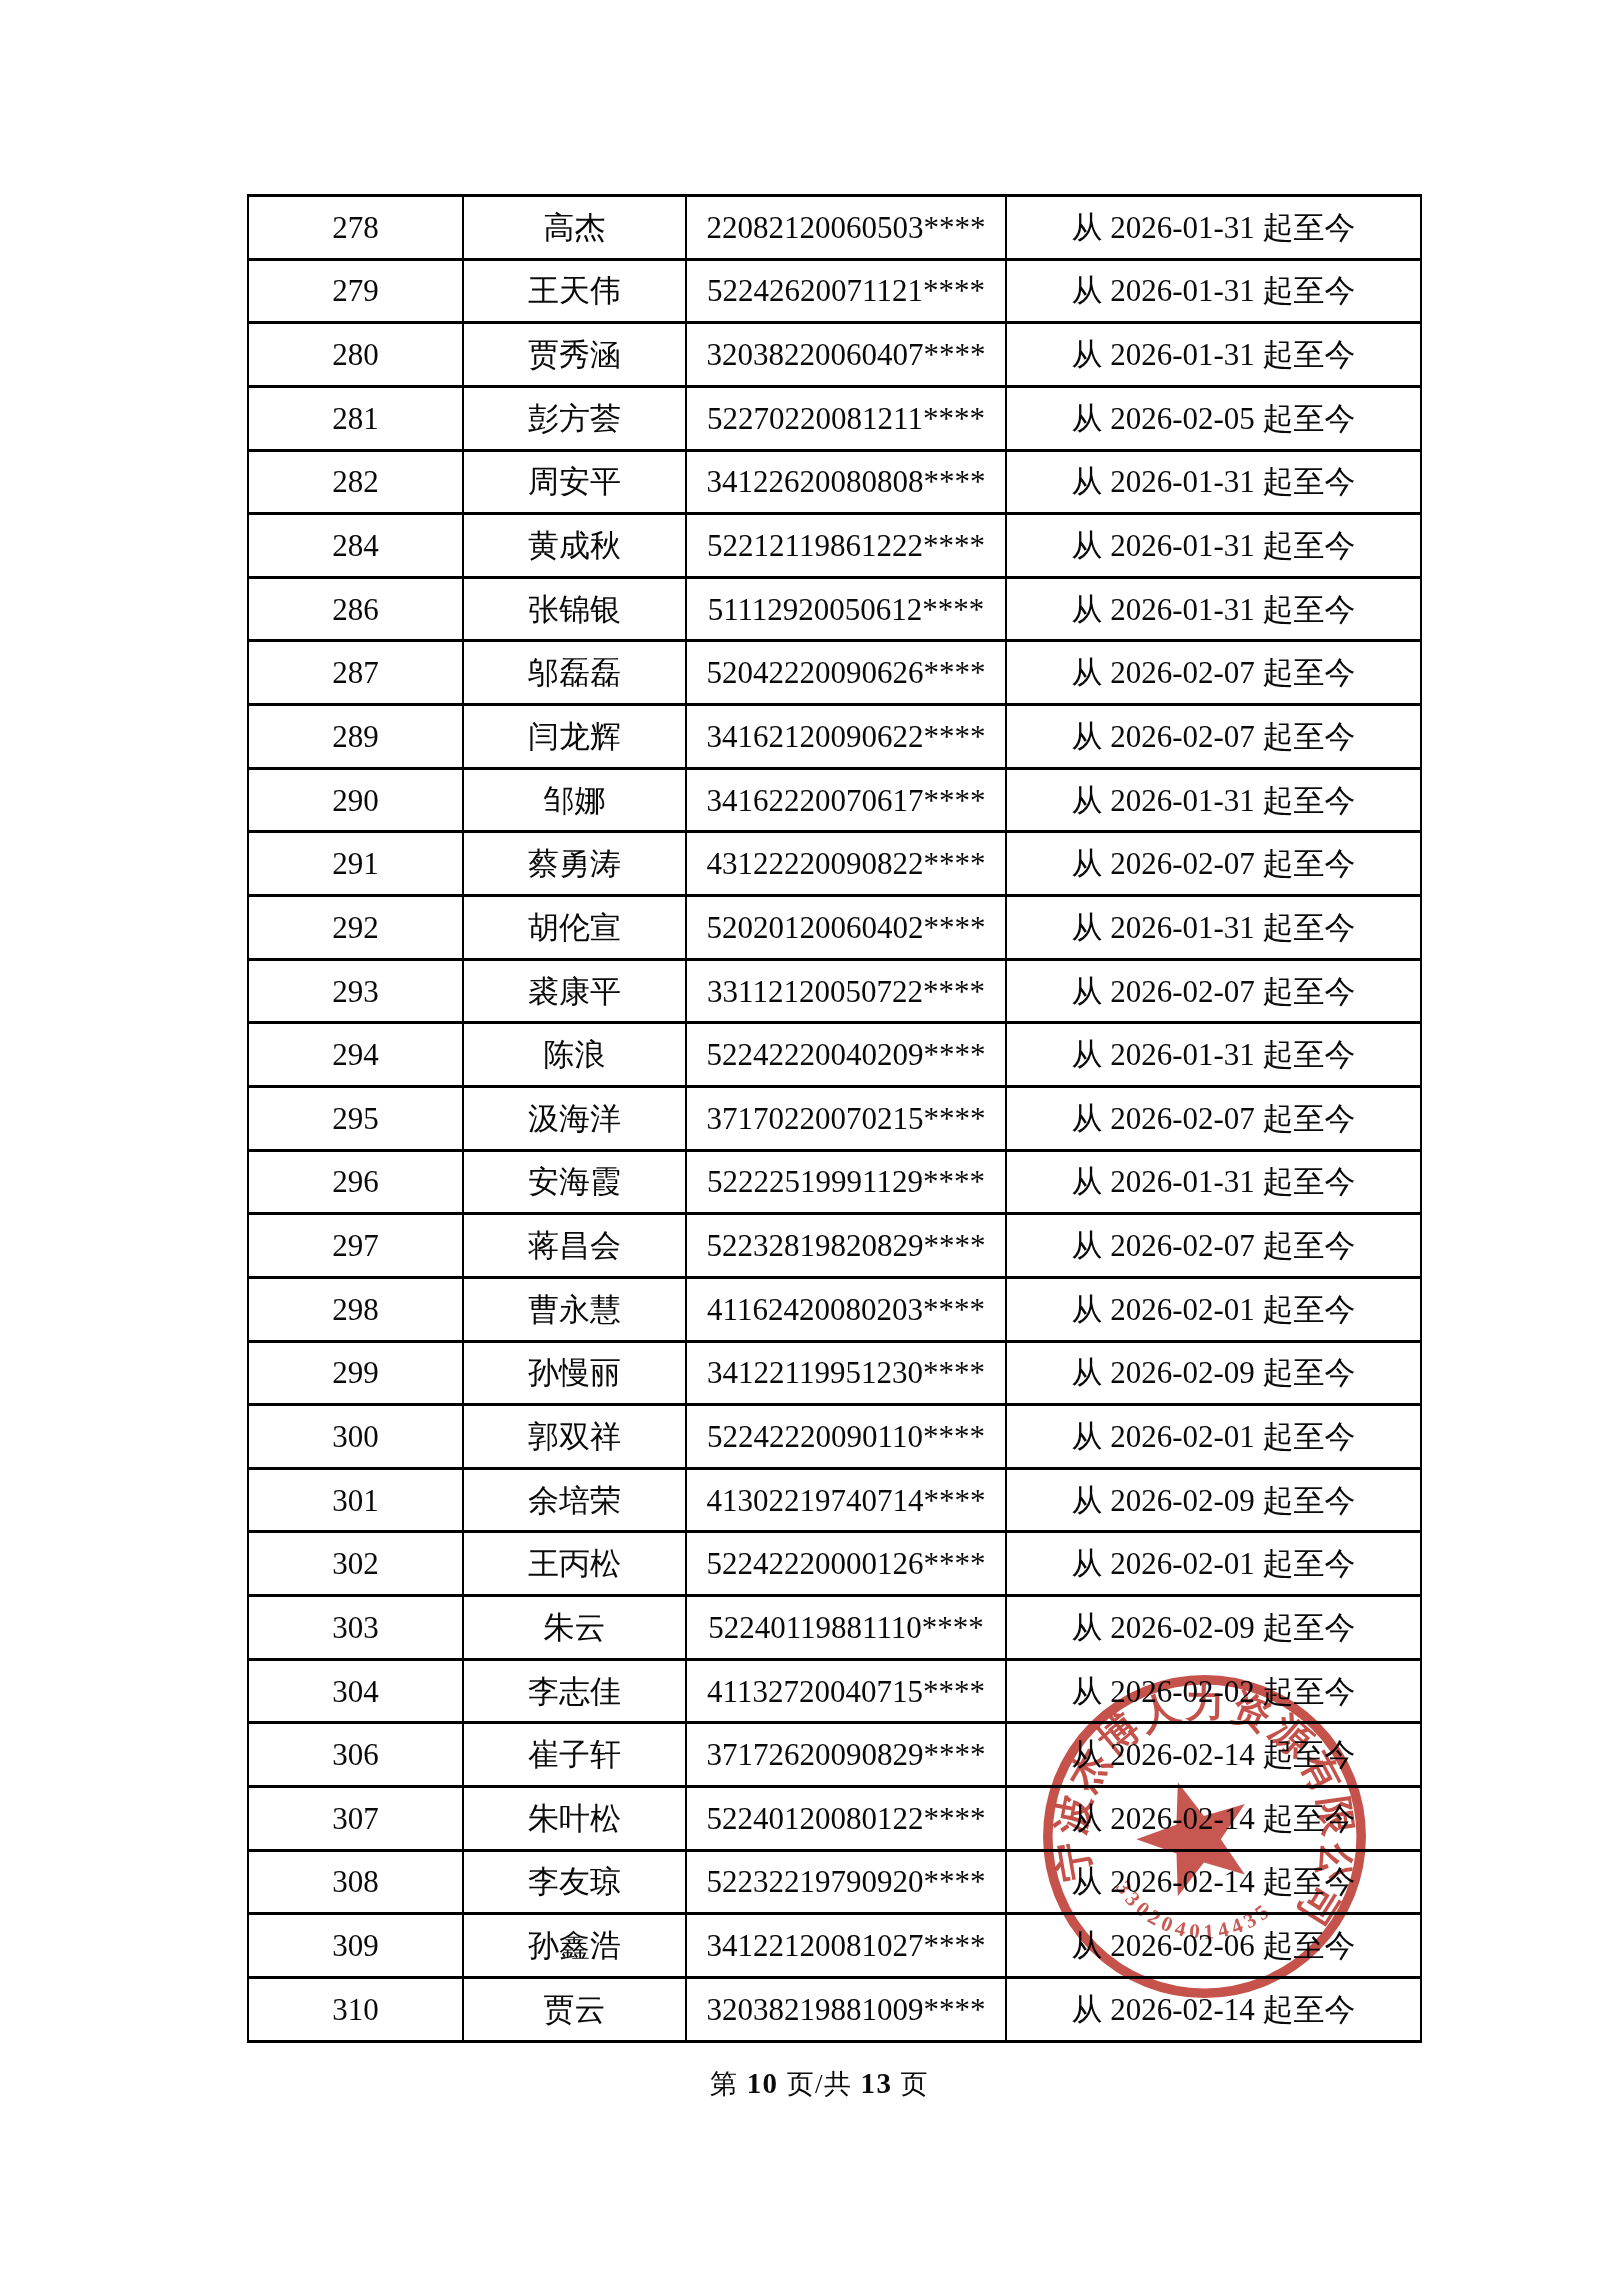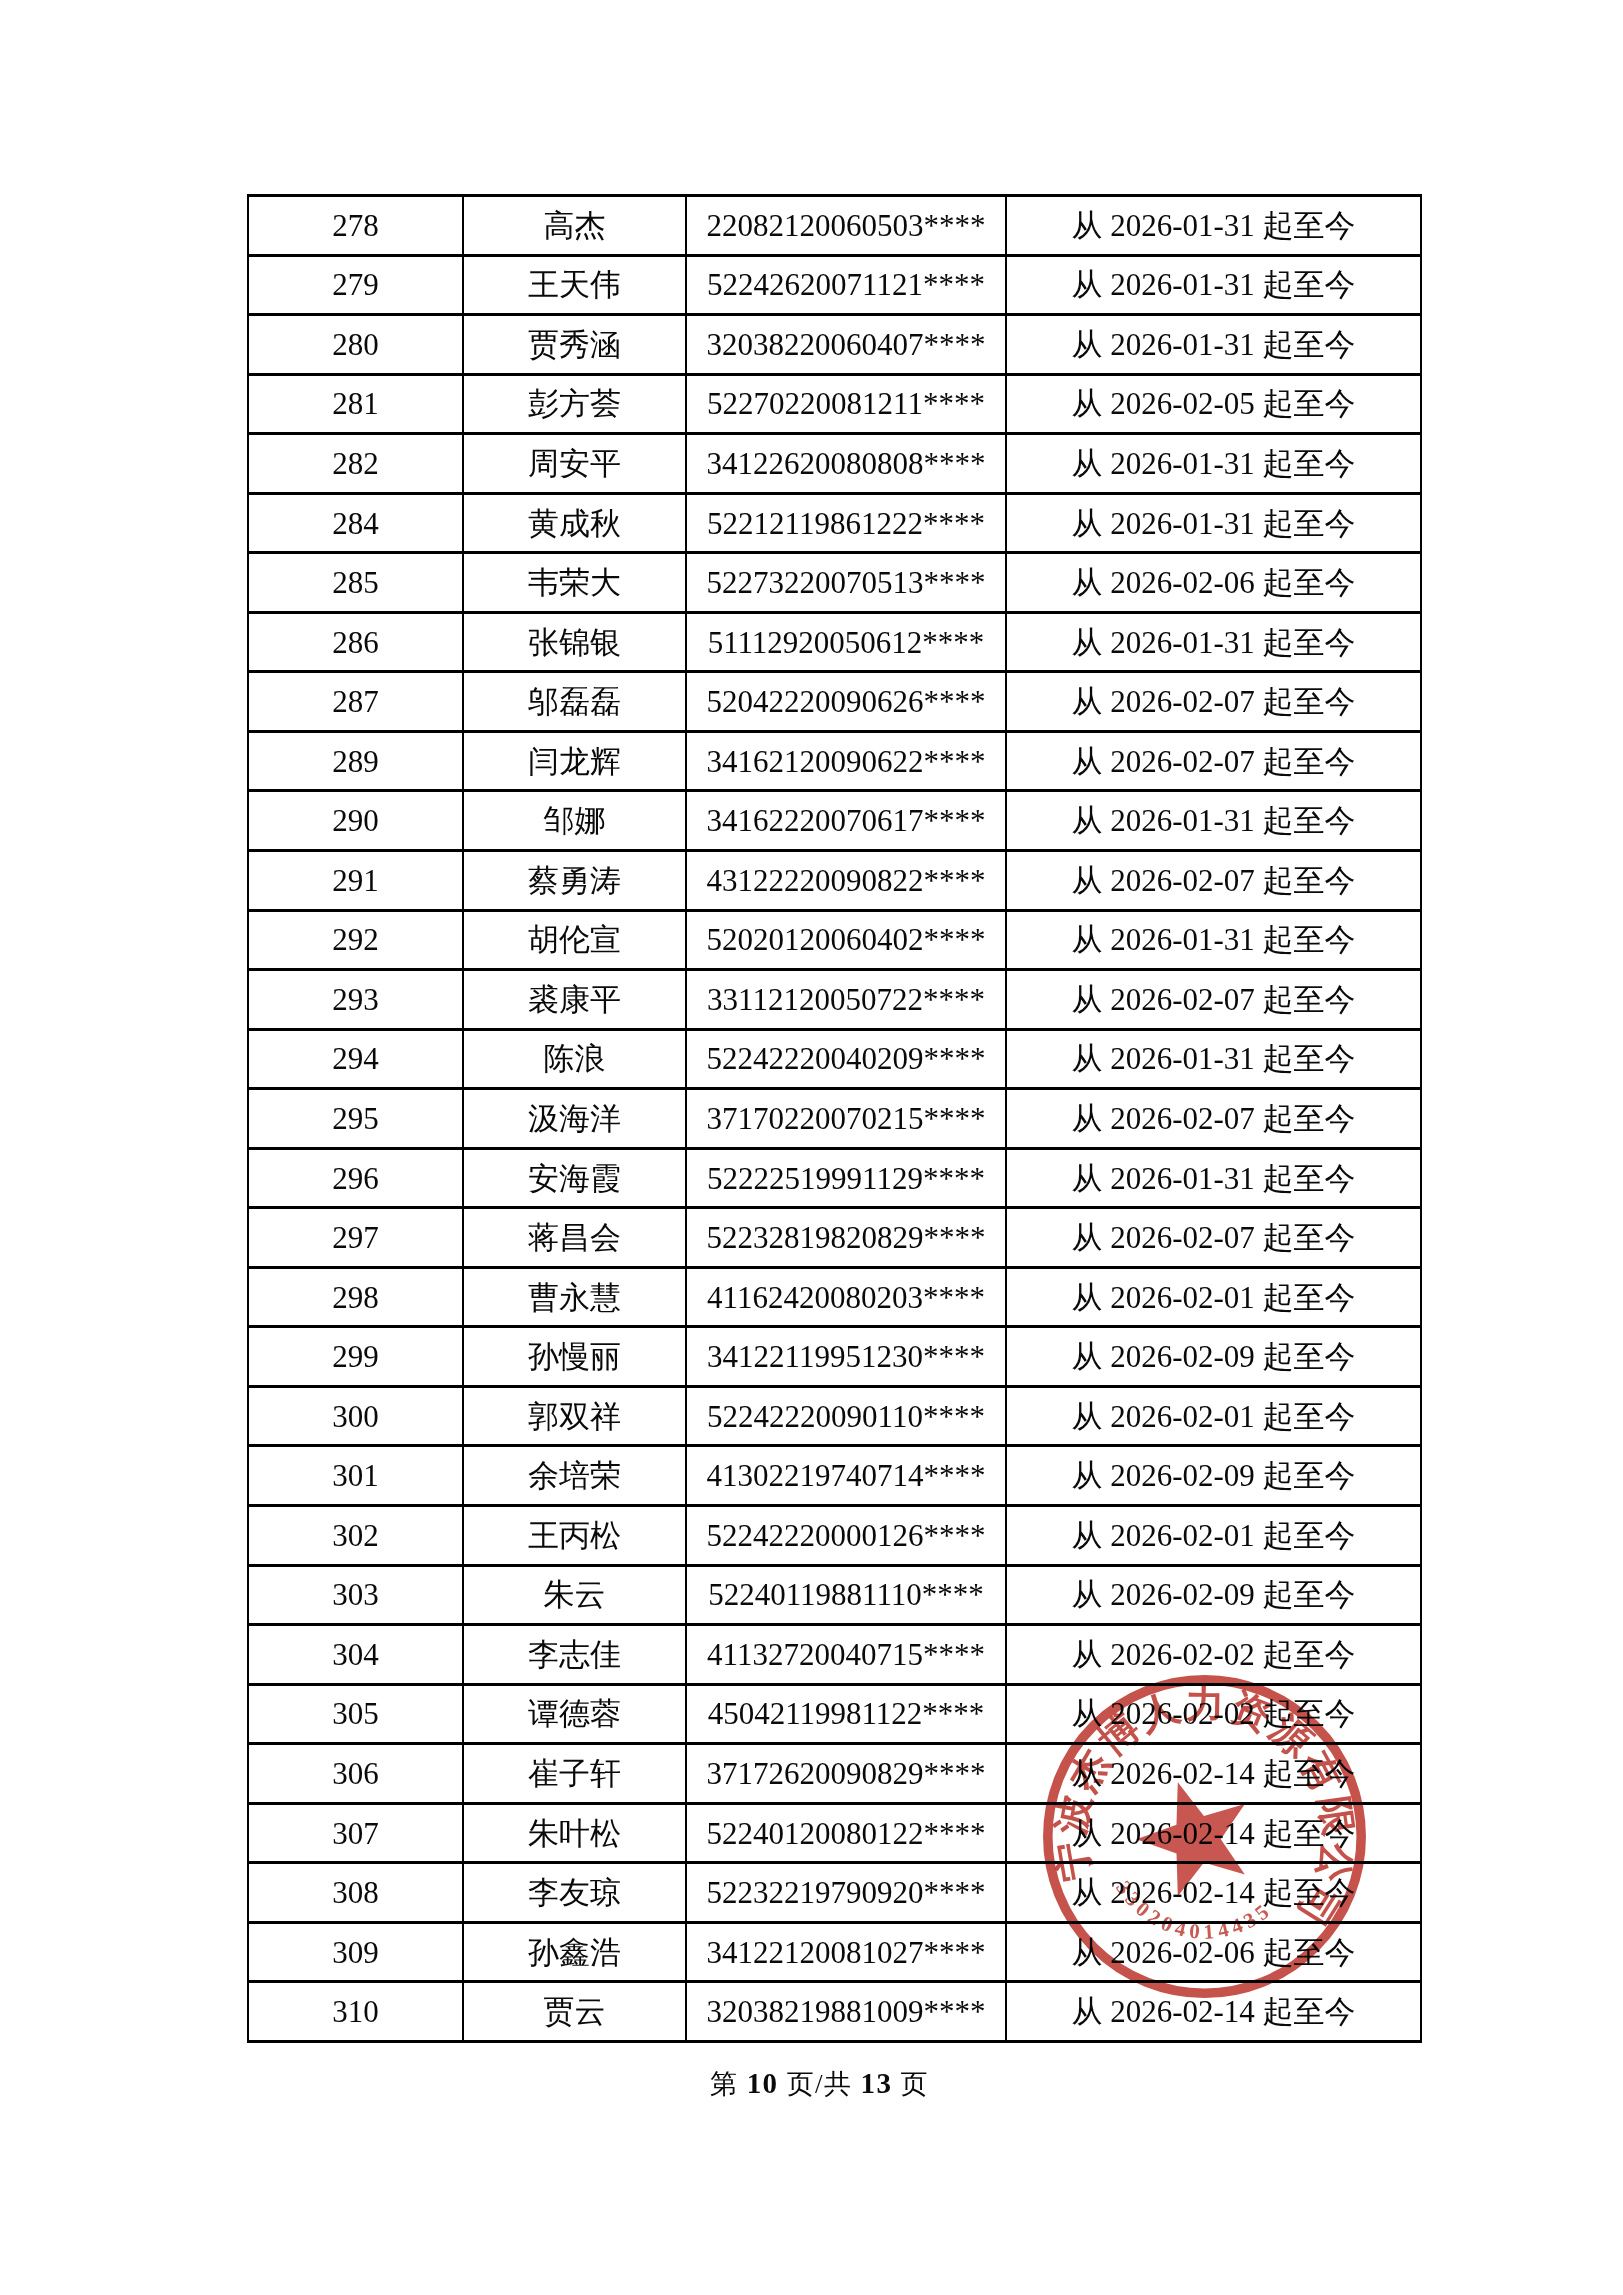--- a/index.html
+++ b/index.html
@@ -106,26 +106,20 @@
             <td>34122620080808****</td>
             <td>从 2026-01-31 起至今</td>
           </tr>
           <tr>
             <td>284</td>
             <td>黄成秋</td>
             <td>52212119861222****</td>
             <td>从 2026-01-31 起至今</td>
           </tr>
           <tr>
-            <td>285</td>
-            <td>韦荣大</td>
-            <td>52273220070513****</td>
-            <td>从 2026-02-06 起至今</td>
-          </tr>
-          <tr>
             <td>286</td>
             <td>张锦银</td>
             <td>51112920050612****</td>
             <td>从 2026-01-31 起至今</td>
           </tr>
           <tr>
             <td>287</td>
             <td>邬磊磊</td>
             <td>52042220090626****</td>
             <td>从 2026-02-07 起至今</td>
@@ -217,26 +211,20 @@
           <tr>
             <td>303</td>
             <td>朱云</td>
             <td>52240119881110****</td>
             <td>从 2026-02-09 起至今</td>
           </tr>
           <tr>
             <td>304</td>
             <td>李志佳</td>
             <td>41132720040715****</td>
-            <td>从 2026-02-02 起至今</td>
-          </tr>
-          <tr>
-            <td>305</td>
-            <td>谭德蓉</td>
-            <td>45042119981122****</td>
             <td>从 2026-02-02 起至今</td>
           </tr>
           <tr>
             <td>306</td>
             <td>崔子轩</td>
             <td>37172620090829****</td>
             <td>从 2026-02-14 起至今</td>
           </tr>
           <tr>
             <td>307</td>

